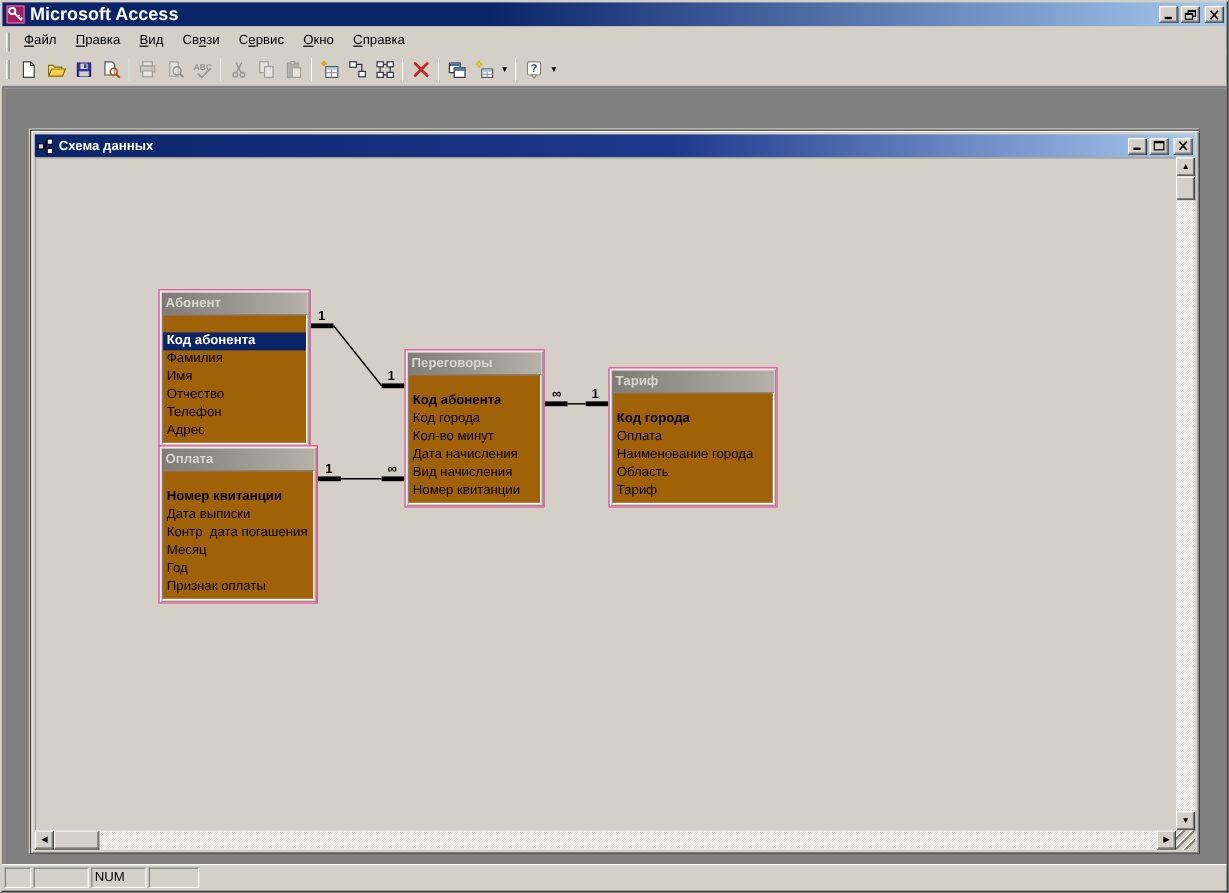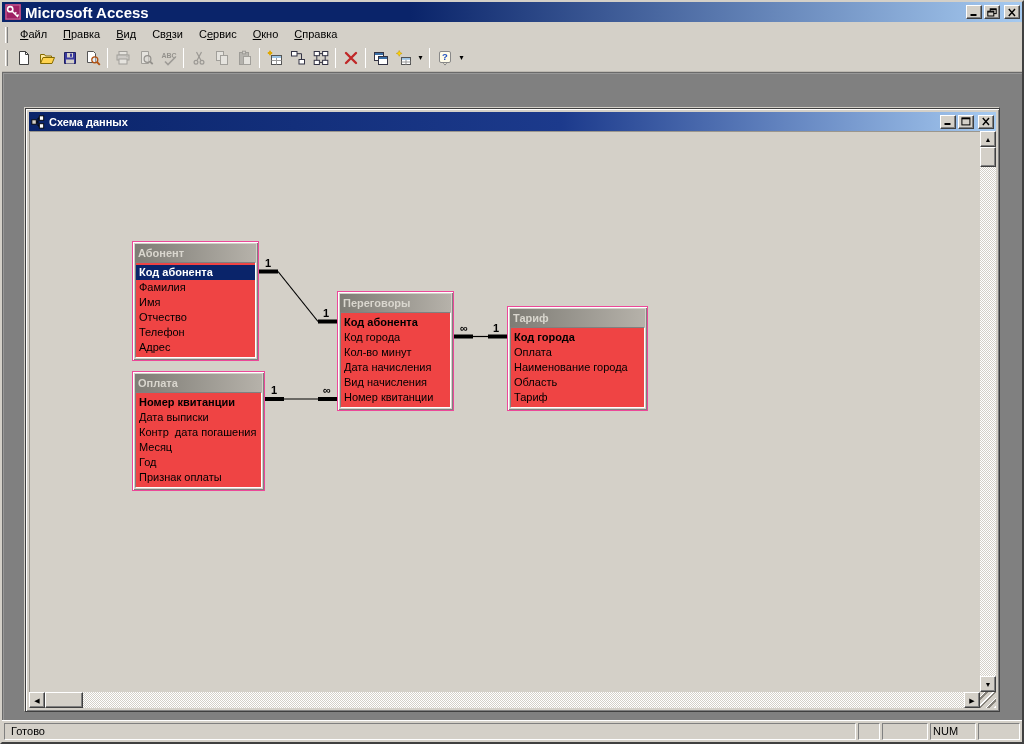--- a/index.html
+++ b/index.html
@@ -80,21 +80,21 @@
   .vtrack { flex:1 1 auto; width:16px; }
   .htrack { flex:1 1 auto; height:16px; }
   .sizegrip { width:16px; height:16px; flex:0 0 auto; background:#d4d0c8;
       background-image:repeating-linear-gradient(135deg, #d4d0c8 0 3px, #fff 3px 4px, #87837b 4px 6px); }
 
   
   .tbl { position:absolute; background:#d4d0c8; border:1px solid #ec4899;
          box-shadow:inset 1px 1px 0 #fff, inset -1px -1px 0 #808080; padding:2px; }
   .tbl-header { height:18px; line-height:18px; padding:0 3px; font-weight:bold; color:#d9d6ce;
                 background:linear-gradient(90deg,#7e7c75 0%,#b6b2aa 100%); overflow:hidden; white-space:nowrap; }
-  .tbl-body { background:#ef4444; border:1px solid; border-color:#808080 #fff #fff #808080; padding:2px 0 2px 0; }
+  .tbl-body { background:#a16207; border:1px solid; border-color:#808080 #fff #fff #808080; padding:14px 0 2px 0; }
   .tbl-row { height:15px; line-height:15px; padding:0 3px; white-space:pre; overflow:hidden; }
   .tbl-row.key { font-weight:bold; }
   .tbl-row.selected { background:#0a246a; color:#fff; }
 
   
   .statusbar { height:22px; background:#d4d0c8; display:flex; gap:2px; padding:2px 2px 2px 2px;
                border-top:1px solid #fff; flex:0 0 auto; }
   .sb-panel { border:1px solid; border-color:#808080 #fff #fff #808080; padding:1px 6px;
               white-space:nowrap; overflow:hidden; }
   .sb-main { flex:1 1 auto; }
@@ -402,21 +402,20 @@
           <span class="htrack checker"></span>
           <span class="sbtn">▶</span>
         </div>
         <span class="sizegrip"></span>
       </div>
     </div>
 
   </div>
 
   <div class="statusbar">
-    <span class="sb-panel sb-main">Готово</span>
     <span id="sb-panels" style="display:flex; gap:2px;">
         <span class="sb-panel sb-small" style="width: 22px;"></span>
         <span class="sb-panel sb-small" style="width: 46px;"></span>
         <span class="sb-panel sb-small" style="width: 46px;">NUM</span>
         <span class="sb-panel sb-small" style="width: 42px;"></span>
       </span>
   </div>
 
 </div>
 

